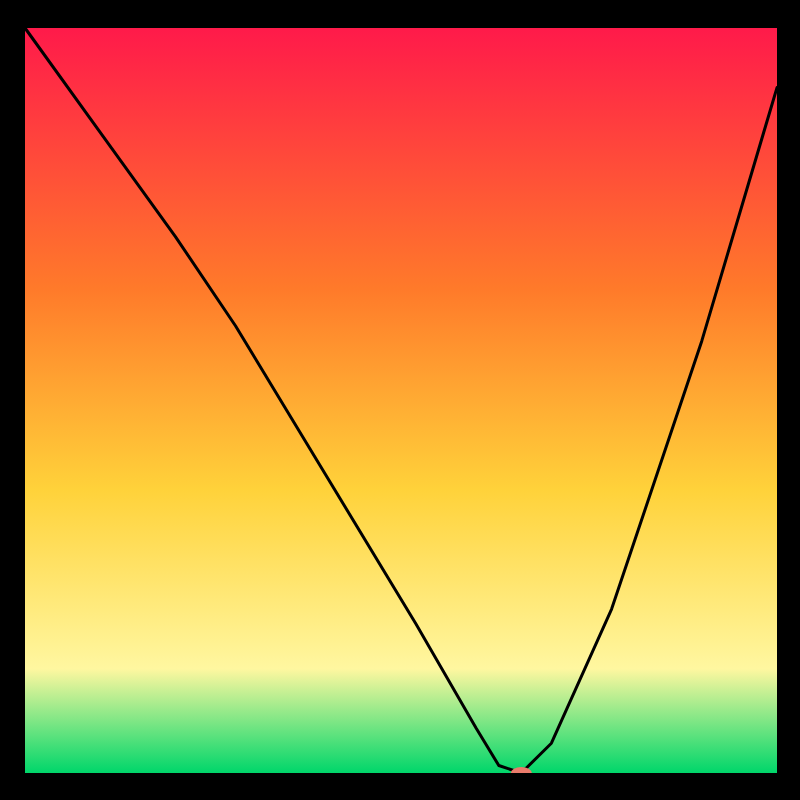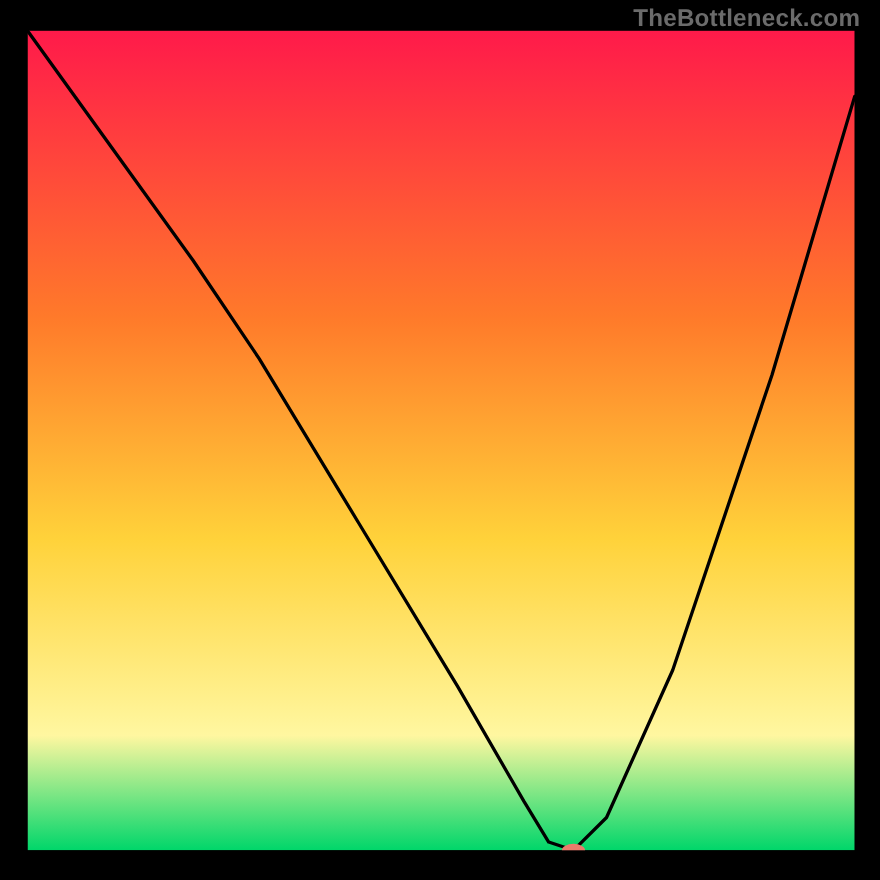--- a/index.html
+++ b/index.html
@@ -31,21 +31,20 @@
     position: absolute;
     left: 0;
     top: 0;
   }
 </style>
 </head>
 <body>
 
 <div class="container">
 
-  <div class="watermark">TheBottleneck.com</div>
 
   <svg id="chart-svg" width="800" height="800">
     <defs>
       <linearGradient id="bg-grad" x1="0" y1="0" x2="0" y2="1">
         <stop id="g0" offset="0%" stop-color="#ff1a4a"></stop>
         <stop id="g1" offset="35%" stop-color="#ff7a2a"></stop>
         <stop id="g2" offset="62%" stop-color="#ffd23a"></stop>
         <stop id="g3" offset="86%" stop-color="#fff7a0"></stop>
         <stop id="g4" offset="100%" stop-color="#00d66a"></stop>
       </linearGradient>

